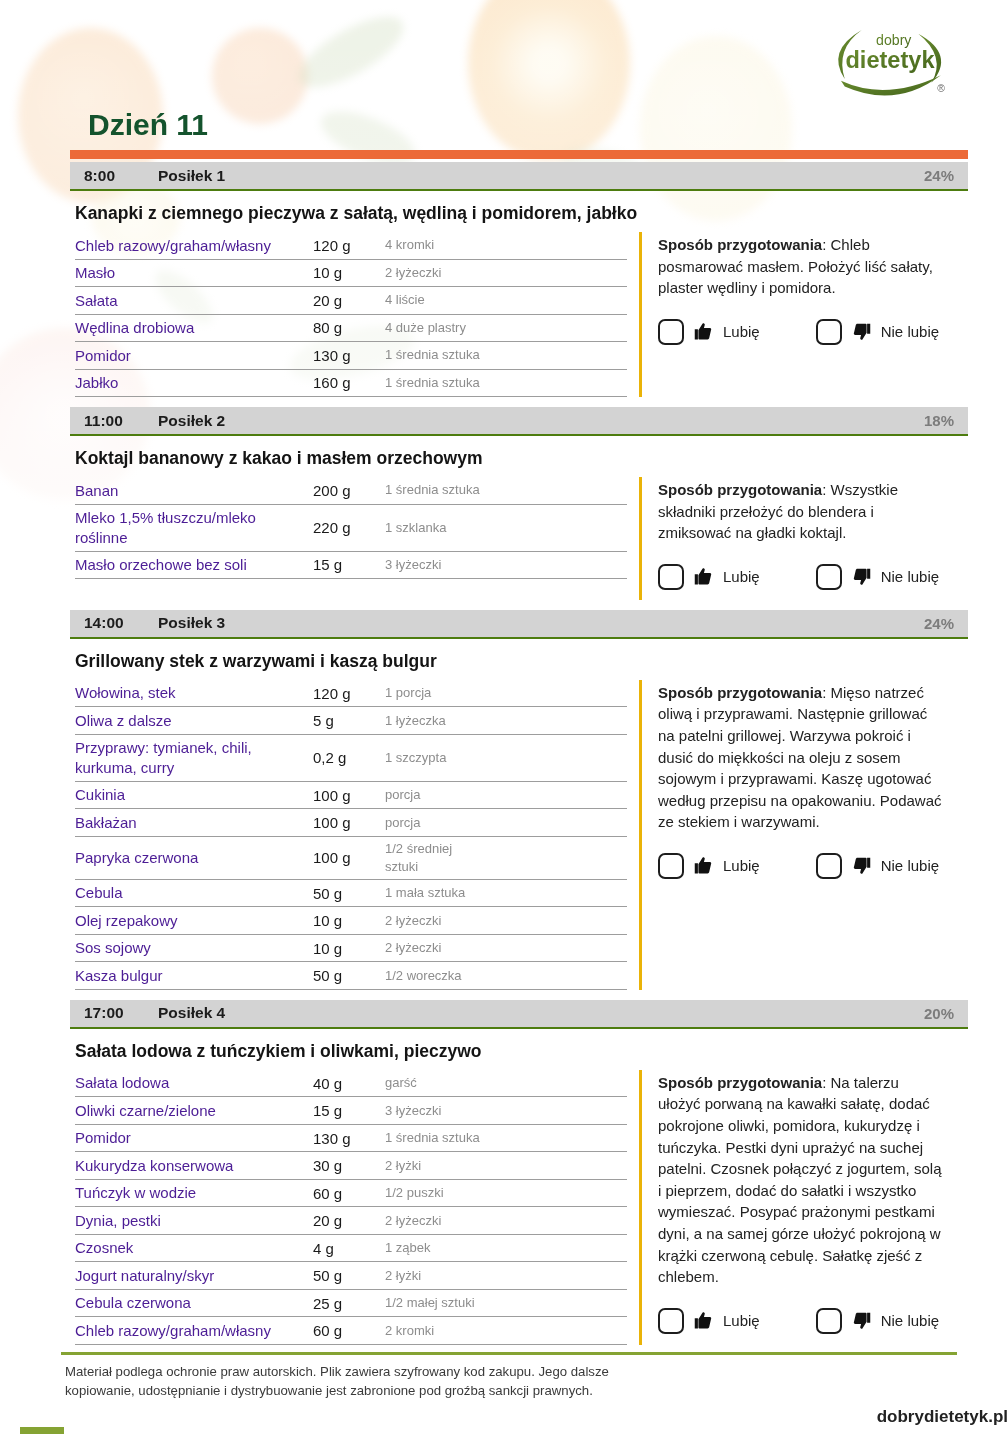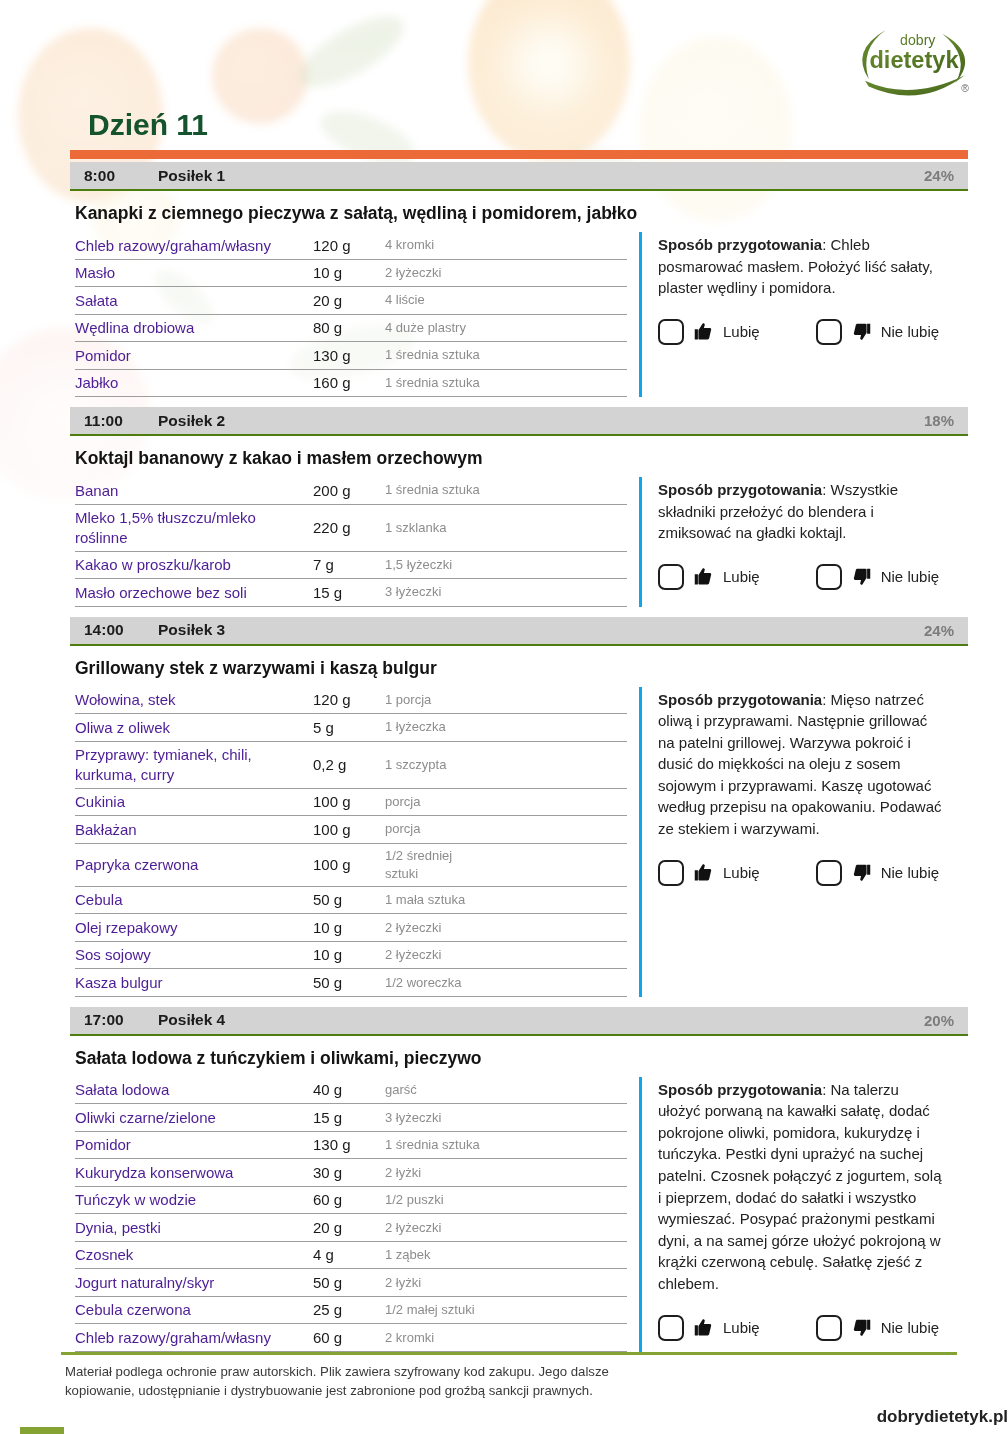--- a/index.html
+++ b/index.html
@@ -27,21 +27,21 @@
   .leaf { position:absolute; background:#9db877; border-radius:50%; filter:blur(4px); }
   .l1 { left:292px; top:30px;  width:118px; height:44px; transform:rotate(-30deg); opacity:.35; }
   .l2 { left:318px; top:118px; width:100px; height:40px; transform:rotate(22deg);  opacity:.32; }
   .l3 { left:288px; top:330px; width:128px; height:46px; transform:rotate(-14deg); opacity:.26; }
   .l4 { left:148px; top:282px; width:72px;  height:30px; transform:rotate(42deg);  opacity:.26; }
   .l5 { left:560px; top:150px; width:90px;  height:34px; transform:rotate(14deg);  opacity:.22; }
   .bg-fruits::after { content:""; position:absolute; inset:0;
       background:linear-gradient(180deg, rgba(255,255,255,.50) 0%, rgba(255,255,255,.62) 35%, rgba(255,255,255,.85) 70%, #fff 100%); }
 
   
-  .logo { position:absolute; top:24px; right:28px; z-index:2; }
+  .logo { position:absolute; top:24px; right:52px; z-index:2; }
 
   
   .content { position:relative; z-index:1; padding:0 40px 0 70px; }
   .page-title { padding-top:107px; margin-left:18px; font-size:30px; line-height:36px;
       font-weight:bold; color:#14532d; }
   .accent-bar { margin-top:7px; height:9px; background:#ec6a38; }
 
   .meal { margin-top:3px; margin-bottom:10px; }
   .meal-header { display:flex; align-items:center; height:29px; background:#d3d3d3;
       border-bottom:2px solid #4d7c0f; padding:0 14px; }
@@ -51,21 +51,21 @@
 
   .dish-title { margin:12px 0 8px 5px; font-size:17.5px; font-weight:bold; color:#141414; }
 
   .meal-body { display:flex; align-items:stretch; }
   .ingredients { width:552px; margin-left:5px; }
   .ing-row { display:flex; align-items:center; border-bottom:1px solid #9d9d9d; padding:3.5px 0; }
   .ing-name    { width:238px; padding-right:8px; font-size:15px; line-height:1.3; color:#4c1d95; }
   .ing-amount  { width:72px;  font-size:15px; color:#1a1a1a; }
   .ing-measure { flex:1; font-size:13px; line-height:1.35; color:#8d8d8d; white-space:pre-line; }
 
-  .prep-col { margin-left:12px; border-left:3px solid #0ea5e9; padding:2px 0 10px 16px; flex:1; }
+  .prep-col { margin-left:12px; border-left:3px solid #eab308; padding:2px 0 10px 16px; flex:1; }
   .prep-text { width:286px; font-size:15px; line-height:1.44; color:#222; margin:0; }
   .prep-label { font-weight:bold; }
 
   .likes { display:flex; gap:56px; margin-top:20px; }
   .like-group { display:flex; align-items:center; gap:9px; }
   .checkbox { width:26px; height:26px; border:2.5px solid #1d1d1d; border-radius:7px; background:#fff; }
   .thumb svg { width:21px; height:21px; display:block; fill:#111; }
   .like-label { font-size:15px; color:#222; }
 
   
@@ -198,25 +198,20 @@
           <div class="ing-name">Banan</div>
           <div class="ing-amount">200 g</div>
           <div class="ing-measure">1 średnia sztuka</div>
         </div>
         <div class="ing-row">
           <div class="ing-name">Mleko 1,5% tłuszczu/mleko roślinne</div>
           <div class="ing-amount">220 g</div>
           <div class="ing-measure">1 szklanka</div>
         </div>
         <div class="ing-row">
-          <div class="ing-name">Kakao w proszku/karob</div>
-          <div class="ing-amount">7 g</div>
-          <div class="ing-measure">1,5 łyżeczki</div>
-        </div>
-        <div class="ing-row">
           <div class="ing-name">Masło orzechowe bez soli</div>
           <div class="ing-amount">15 g</div>
           <div class="ing-measure">3 łyżeczki</div>
         </div>
       </div>
       <div class="prep-col">
         <p class="prep-text"><span class="prep-label">Sposób przygotowania</span><span>: </span><span>Wszystkie składniki przełożyć do blendera i zmiksować na gładki koktajl.</span></p>
         <div class="likes">
           <div class="like-group">
             <div class="checkbox"></div>
@@ -251,21 +246,21 @@
     </div>
     <div class="dish-title">Grillowany stek z warzywami i kaszą bulgur</div>
     <div class="meal-body">
       <div class="ingredients">
         <div class="ing-row">
           <div class="ing-name">Wołowina, stek</div>
           <div class="ing-amount">120 g</div>
           <div class="ing-measure">1 porcja</div>
         </div>
         <div class="ing-row">
-          <div class="ing-name">Oliwa z oliwek</div>
+          <div class="ing-name">Oliwa z dalsze</div>
           <div class="ing-amount">5 g</div>
           <div class="ing-measure">1 łyżeczka</div>
         </div>
         <div class="ing-row">
           <div class="ing-name">Przyprawy: tymianek, chili, kurkuma, curry</div>
           <div class="ing-amount">0,2 g</div>
           <div class="ing-measure">1 szczypta</div>
         </div>
         <div class="ing-row">
           <div class="ing-name">Cukinia</div>

